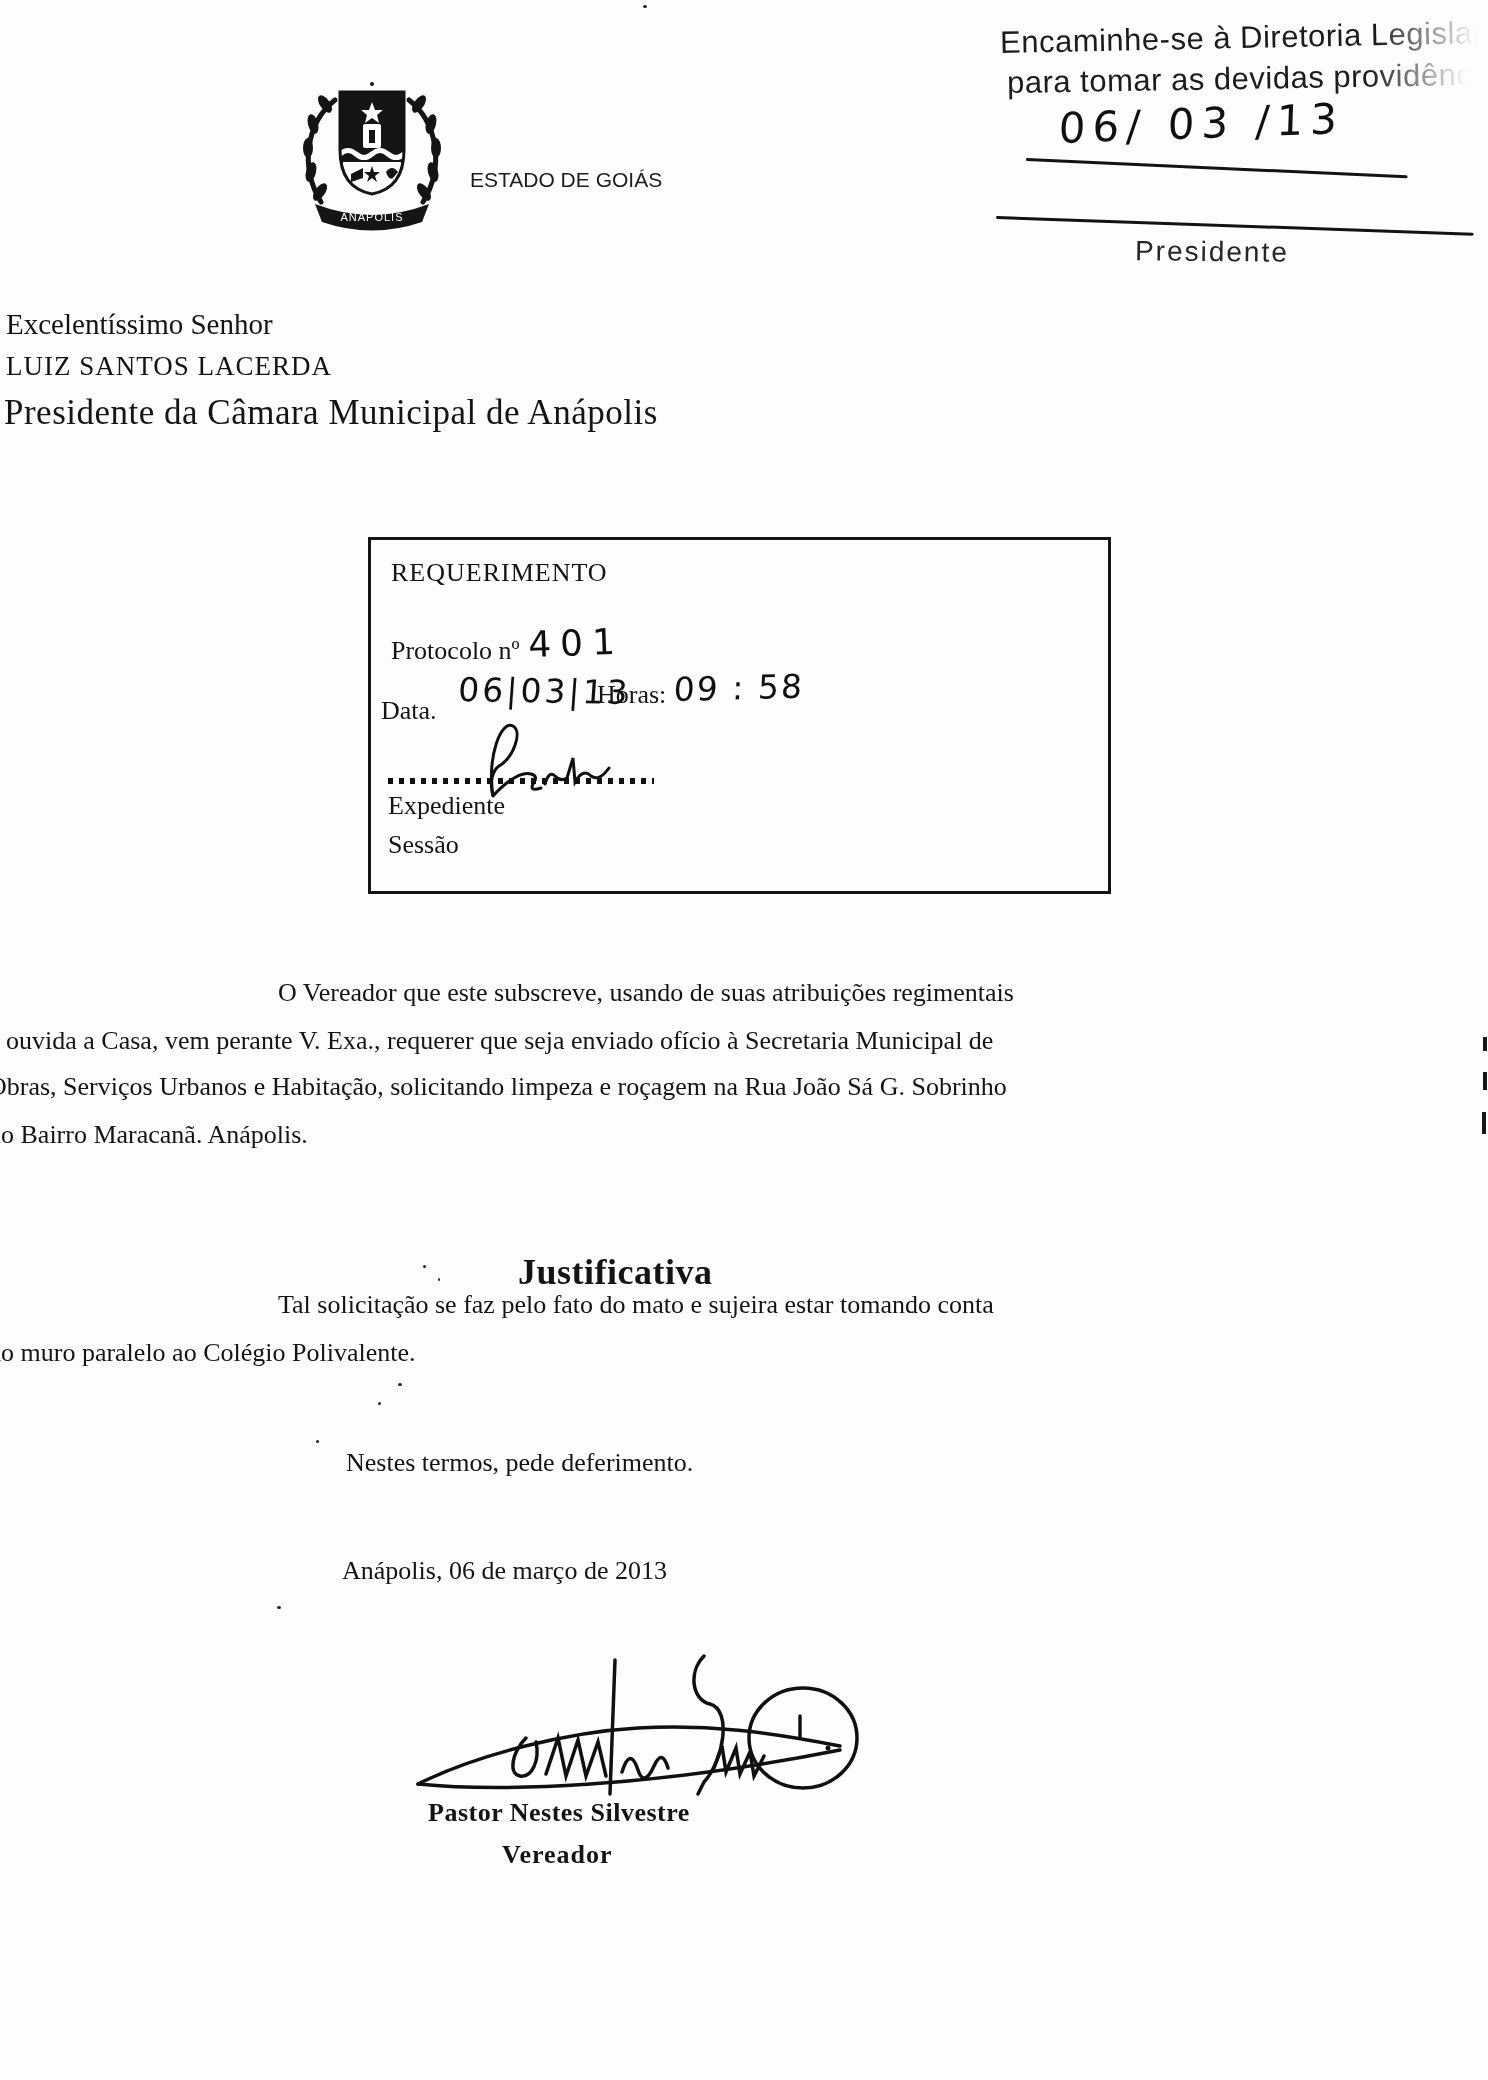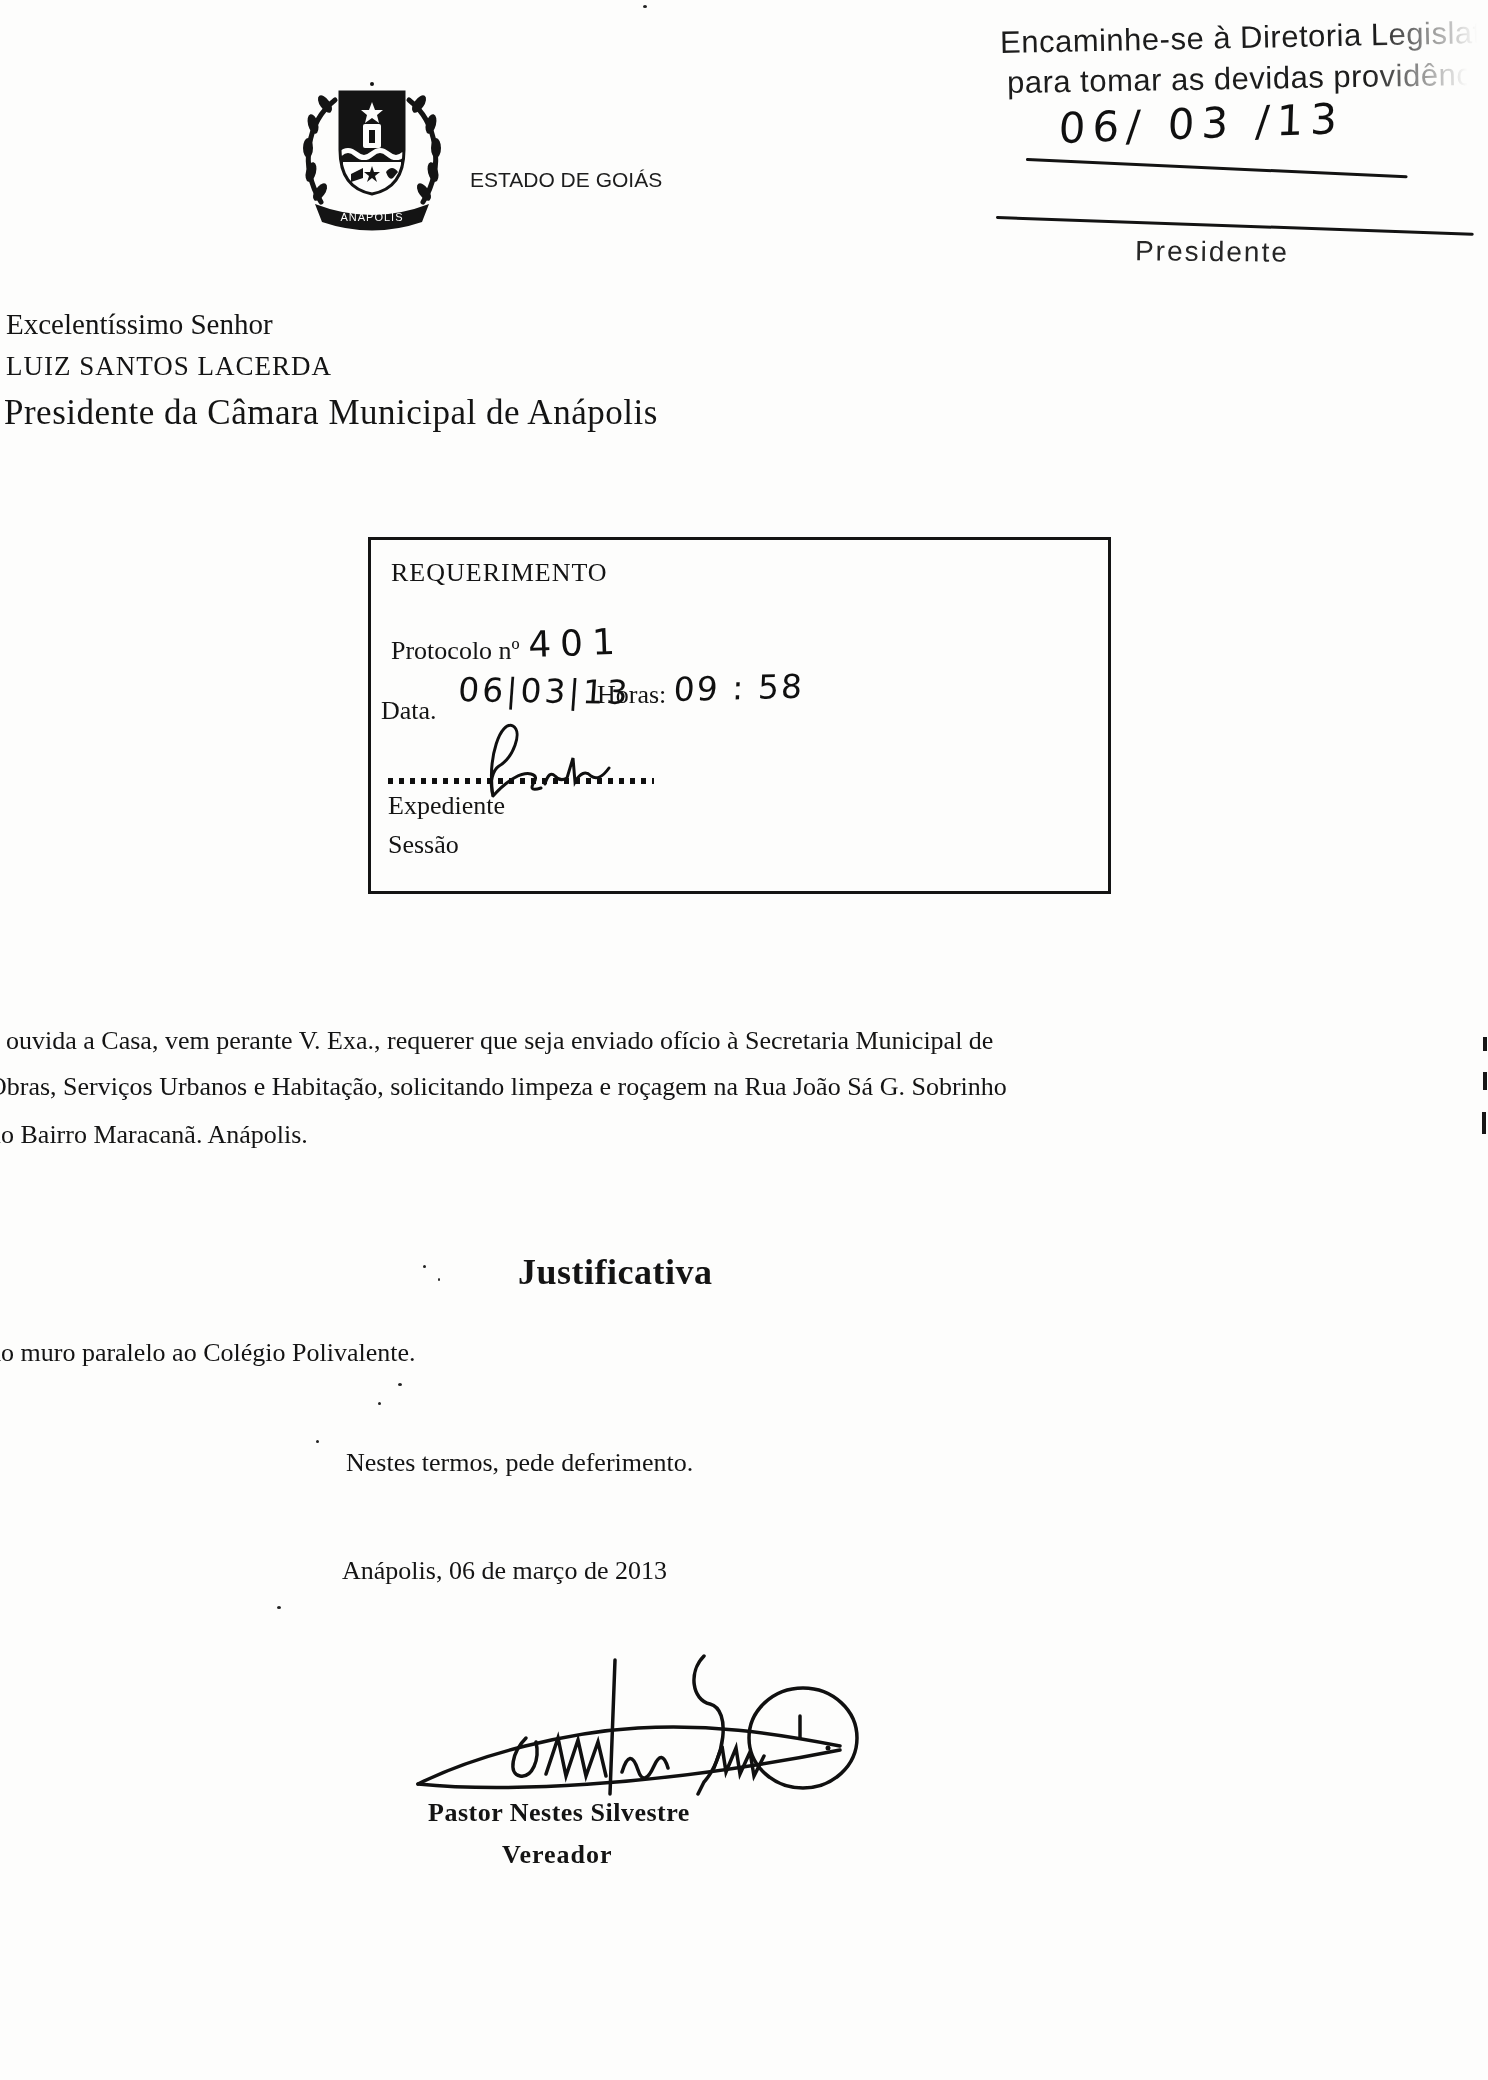--- a/index.html
+++ b/index.html
@@ -98,25 +98,27 @@
         <path d="M14,84 C8,44 22,8 34,14 C44,20 34,46 20,54 C14,58 10,70 14,84 Z"></path>
         <path d="M14,84 C30,66 44,60 52,62 q8,2 2,10 q-4,8 8,4"></path>
         <path d="M66,72 q4,-14 10,-8 q5,6 12,2 l6,-20 l2,24 q8,-14 16,-6 q8,6 18,-8"></path>
       </g>
     </svg>
 
     <div class="abs serif" style="left:17px;top:251px;font-size:26px;">Expediente</div>
     <div class="abs serif" style="left:17px;top:290px;font-size:26px;">Sessão</div>
   </div>
 
+  <div class="abs serif" style="left:278px;top:978px;font-size:26px;">O Vereador que este subscreve, usando de suas atribuições regimentais</div>
   <div class="abs serif" style="left:-12px;top:1026px;font-size:26px;">e ouvida a Casa, vem perante V. Exa., requerer que seja enviado ofício à Secretaria Municipal de</div>
   <div class="abs serif" style="left:-12px;top:1072px;font-size:26px;">Obras, Serviços Urbanos e Habitação, solicitando limpeza e roçagem na Rua João Sá G. Sobrinho</div>
   <div class="abs serif" style="left:-12px;top:1120px;font-size:26px;">no Bairro Maracanã. Anápolis.</div>
 
   <div class="abs serif" style="left:518px;top:1208px;font-size:36px;font-weight:bold;letter-spacing:0.5px;margin-top:43px;">Justificativa</div>
+  <div class="abs serif" style="left:278px;top:1290px;font-size:26px;">Tal solicitação se faz pelo fato do mato e sujeira estar tomando conta</div>
   <div class="abs serif" style="left:-12px;top:1338px;font-size:26px;">do muro paralelo ao Colégio Polivalente.</div>
 
   <div class="abs serif" style="left:346px;top:1448px;font-size:26px;">Nestes termos, pede deferimento.</div>
   <div class="abs serif" style="left:342px;top:1556px;font-size:26px;">Anápolis, 06 de março de 2013</div>
 
   <svg class="abs" style="left:408px;top:1642px;" width="452" height="180" viewBox="0 0 452 180">
     <g stroke="#101010" stroke-width="3.5" fill="none" stroke-linecap="round">
       <path d="M10,142 C70,112 160,90 230,86 C300,82 360,90 432,104"></path>
       <path d="M10,142 C90,150 240,146 432,108"></path>
       <path d="M118,96 C104,110 100,132 112,134 C124,136 132,118 128,100"></path>

